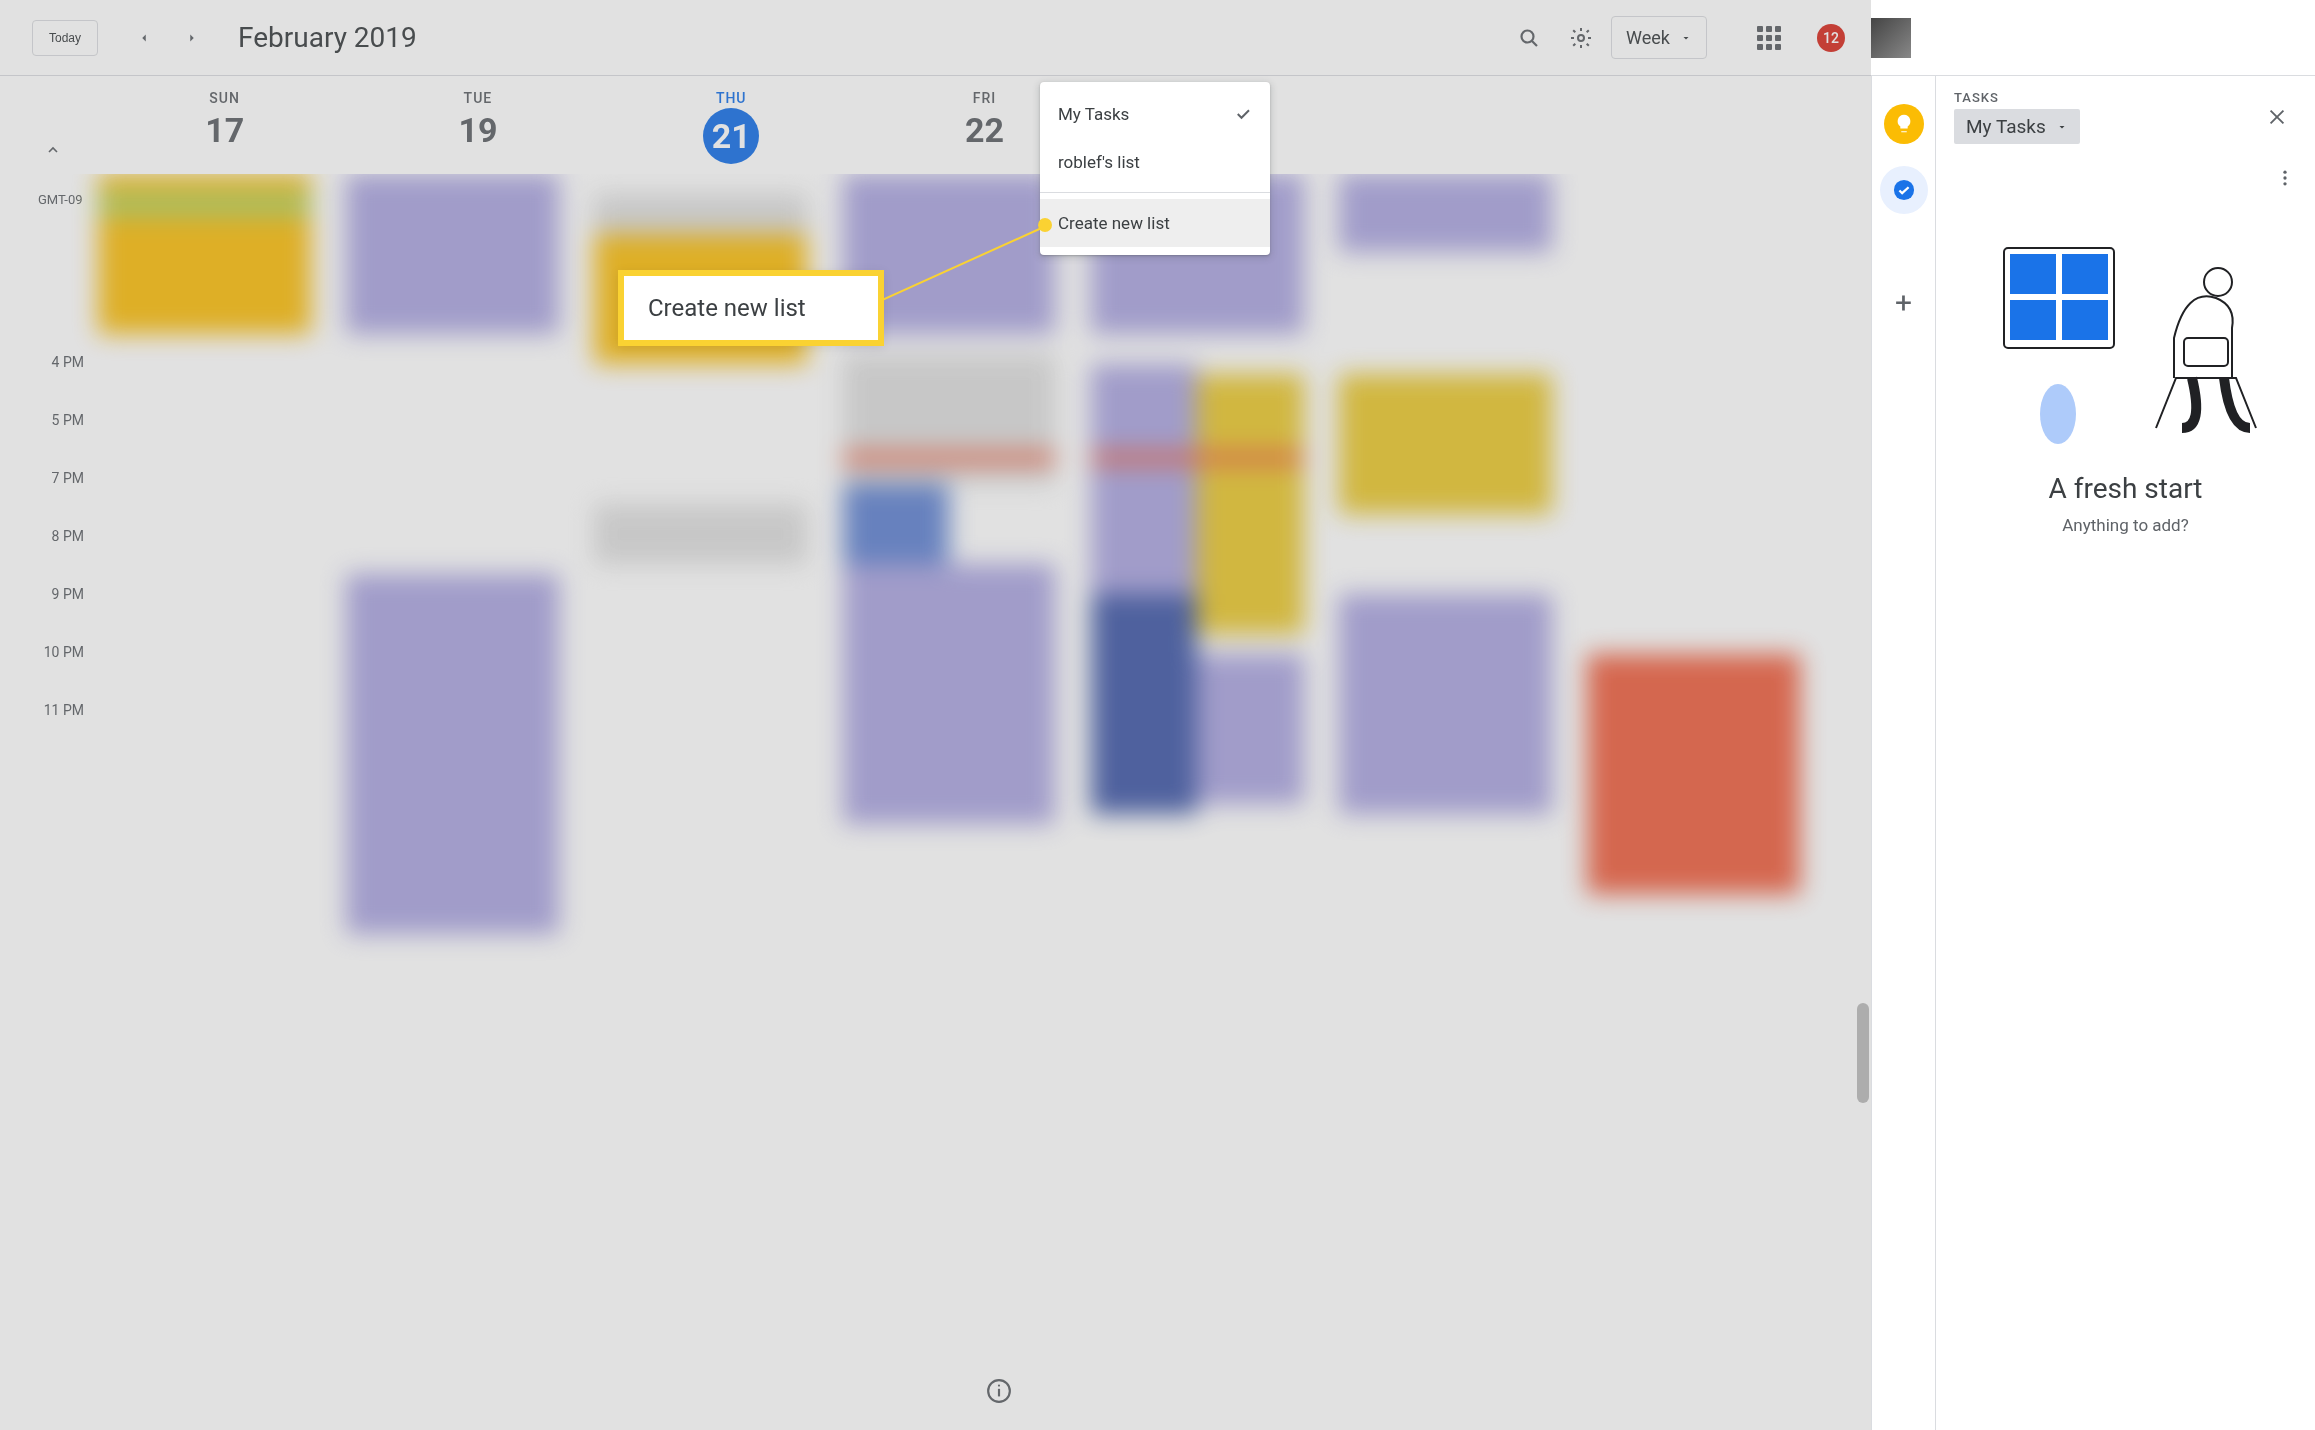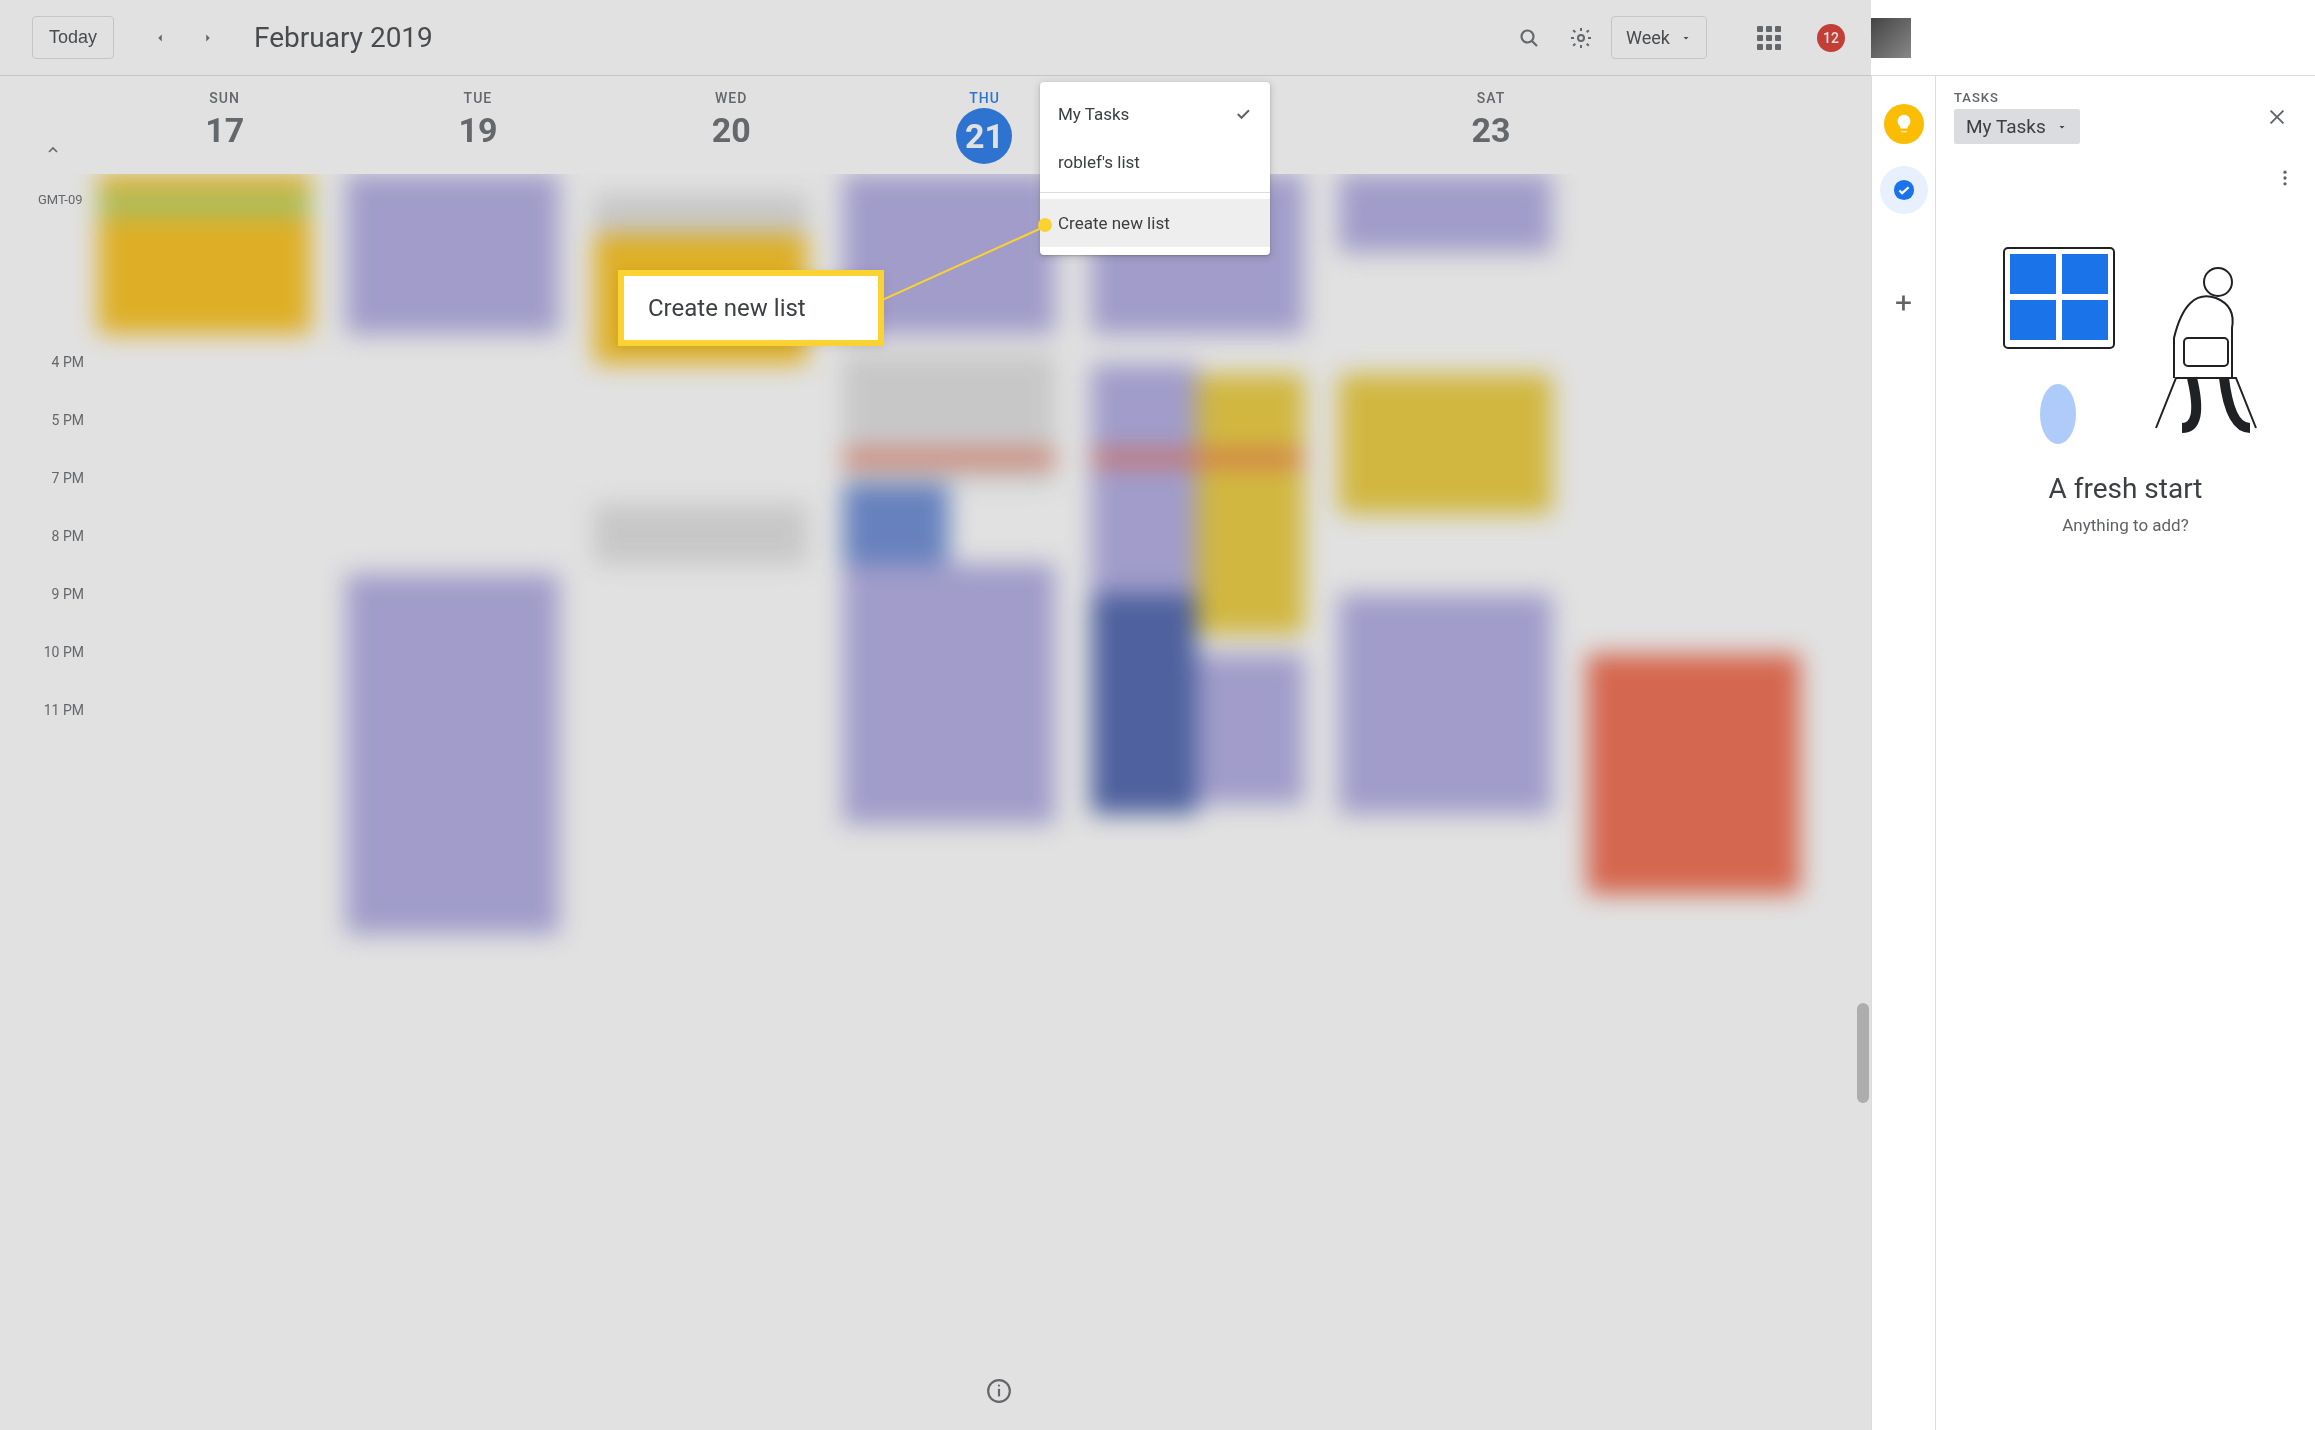--- a/index.html
+++ b/index.html
@@ -26,21 +26,21 @@
     display: flex;
     align-items: center;
     padding: 0 16px 0 32px;
     border-bottom: 1px solid var(--border);
     gap: 8px;
   }
   .today-btn {
     border: 1px solid var(--border);
     border-radius: 4px;
     padding: 10px 16px;
-    font-size: 18px;
+    font-size: 12px;
     color: var(--text);
     background: #fff;
     cursor: pointer;
   }
   .nav-arrows { display:flex; gap:4px; margin: 0 16px; }
   .icon-btn {
     width: 44px; height: 44px;
     border-radius: 50%;
     display:flex; align-items:center; justify-content:center;
     cursor:pointer;
@@ -281,24 +281,20 @@
             </svg>
         </div>
       </div>
     <div class="cell">
           <div class="dow">SUN</div>
           <div class="daynum">17</div>
         </div>
         <div class="cell">
           <div class="dow">TUE</div>
           <div class="daynum">19</div>
-        </div>
-        <div class="cell">
-          <div class="dow">WED</div>
-          <div class="daynum">20</div>
         </div>
         <div class="cell">
           <div class="dow current">THU</div>
           <div class="daynum current">21</div>
         </div>
         <div class="cell">
           <div class="dow">FRI</div>
           <div class="daynum">22</div>
         </div>
         <div class="cell">

